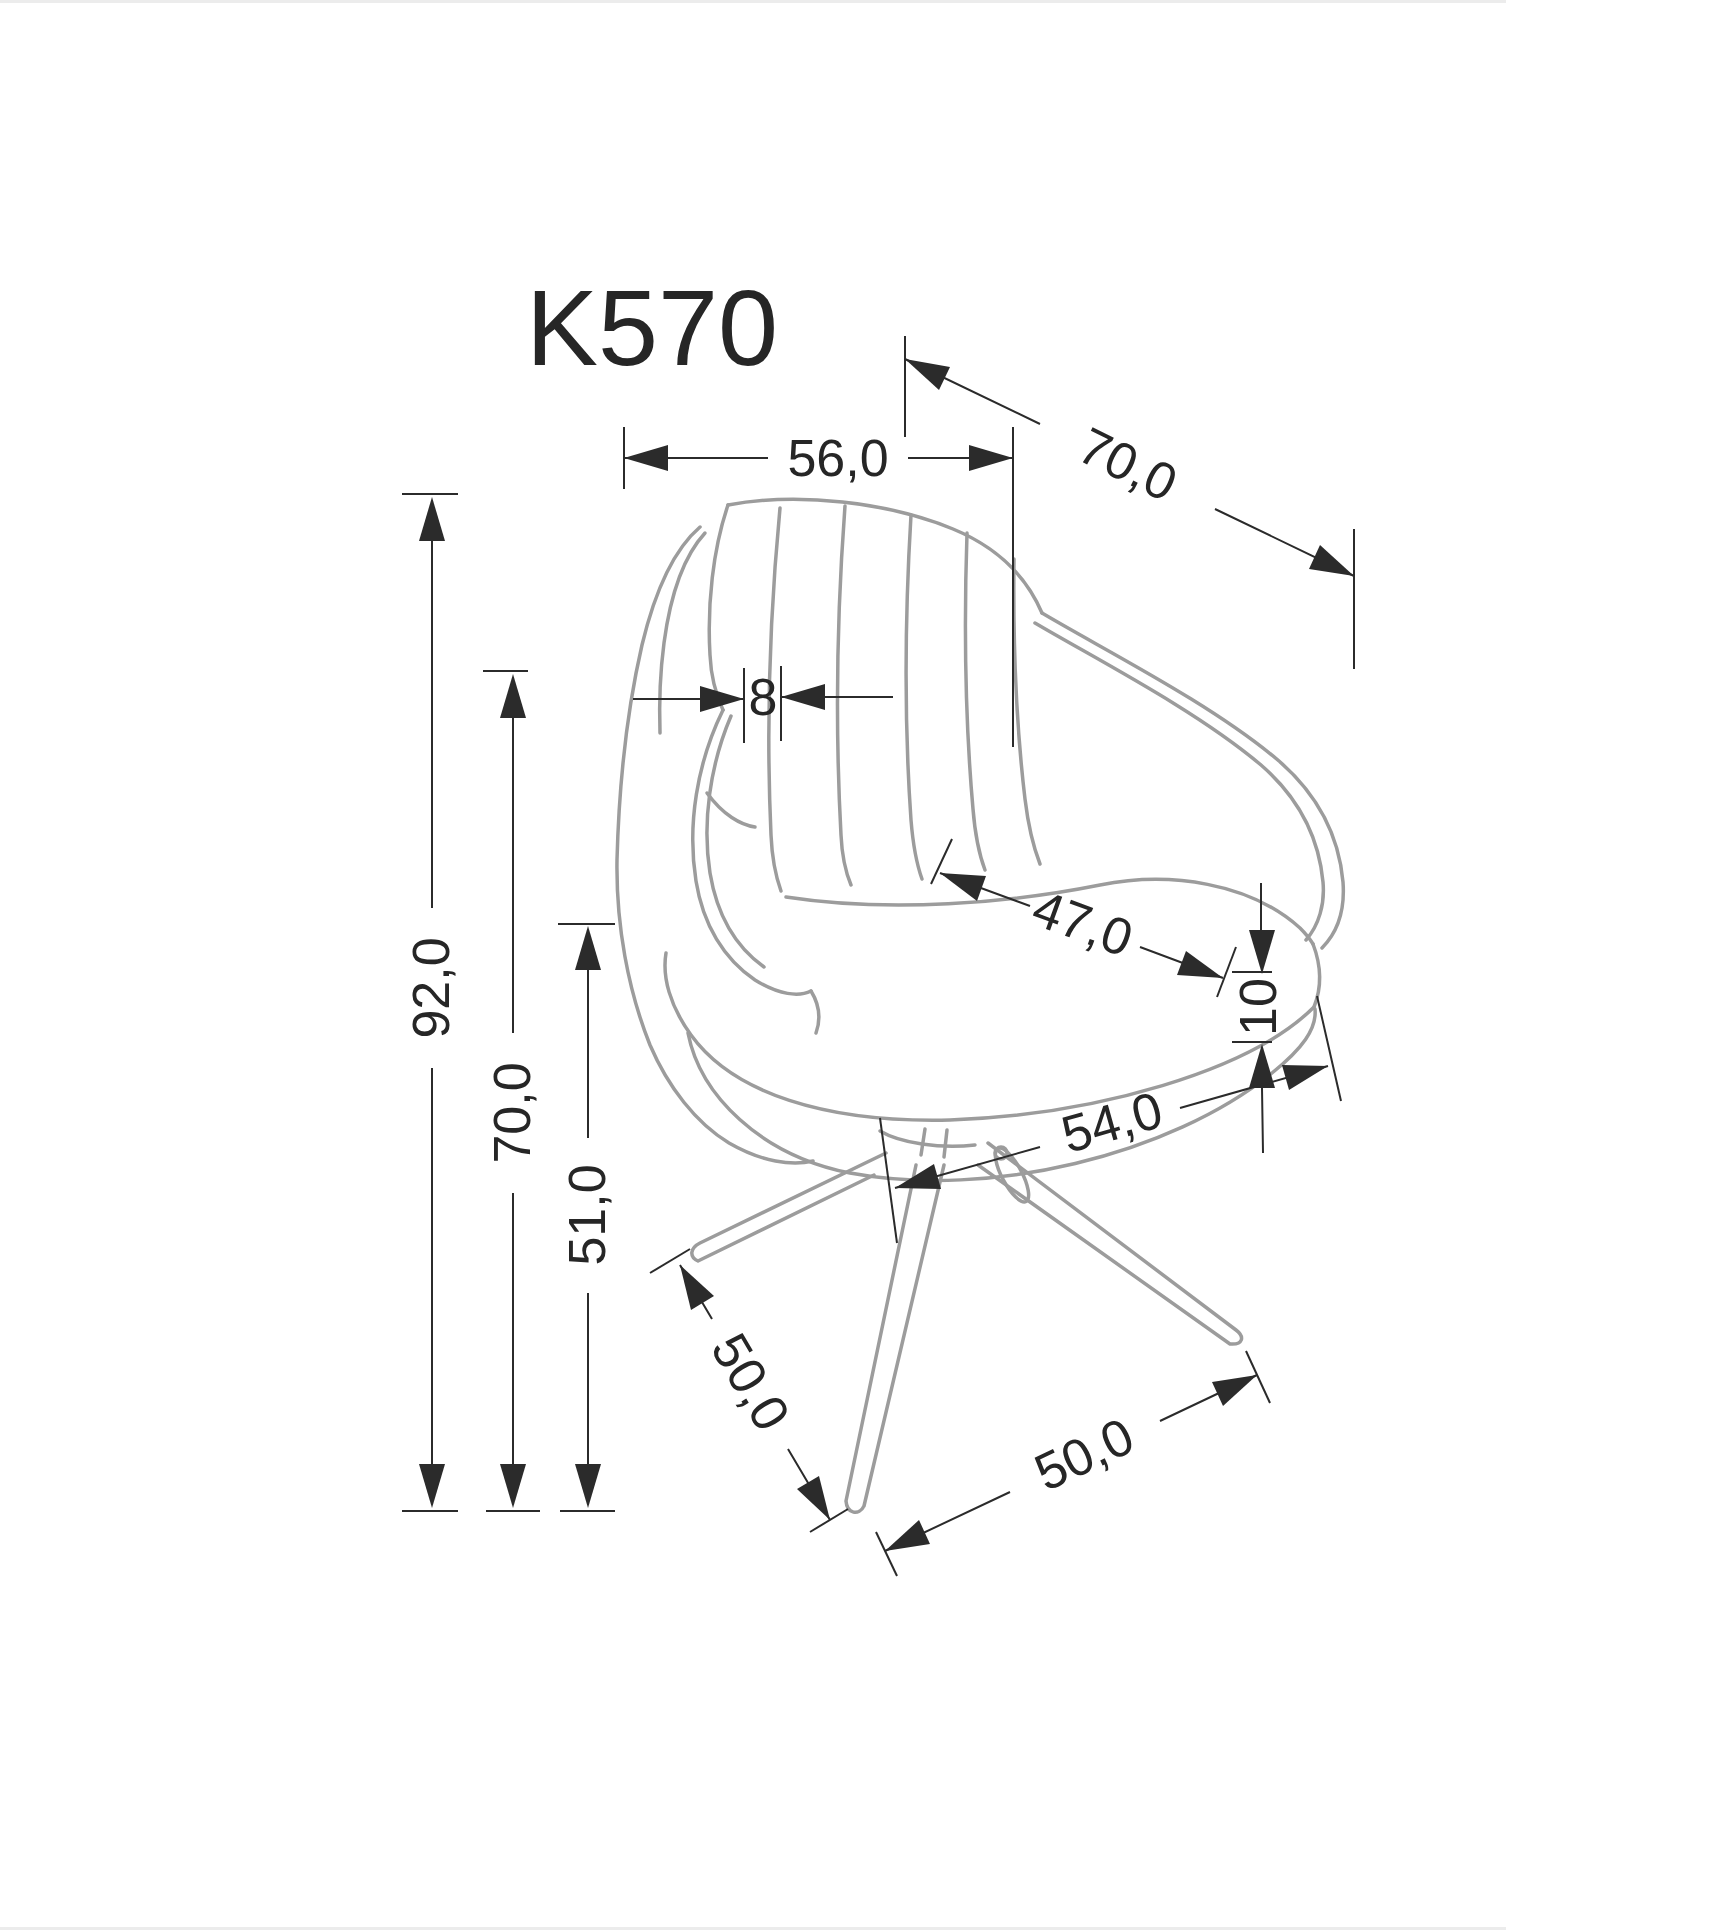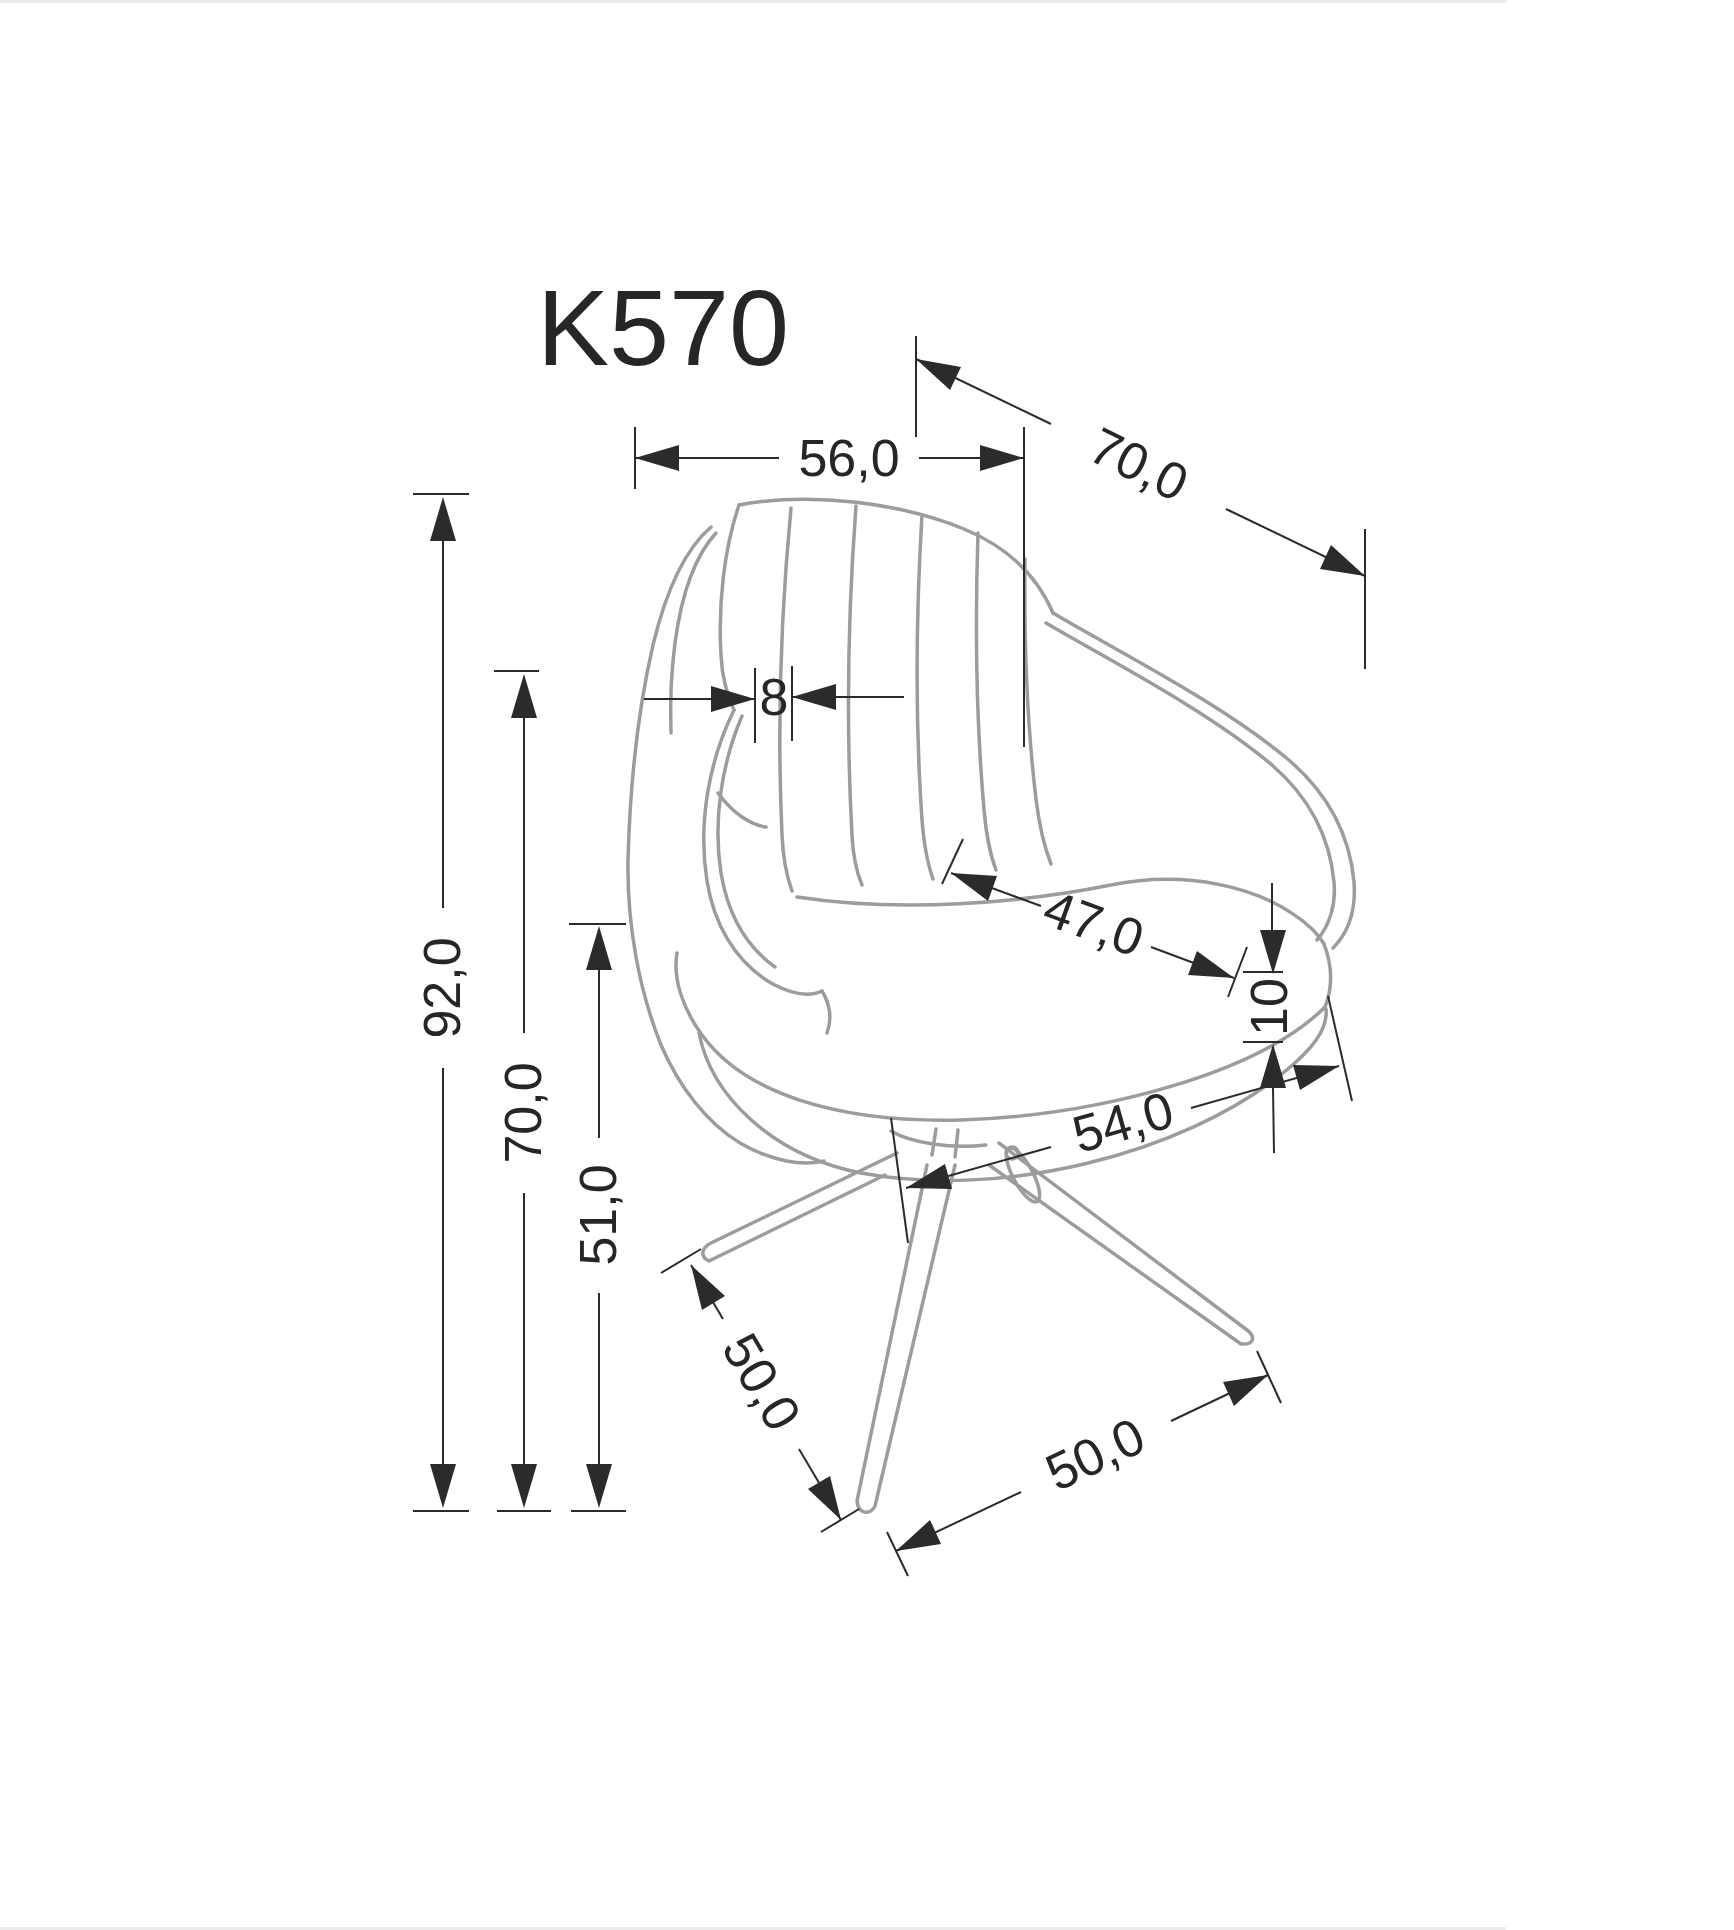--- a/index.html
+++ b/index.html
@@ -5,21 +5,20 @@
   html,body{margin:0;padding:0;background:#ffffff;}
   .page{
     position:relative;
     width:1506px;height:1930px;
     background:#ffffff;
     border-top:3px solid #ececec;
     border-bottom:3px solid #ececec;
     box-sizing:border-box;
     font-family:"Liberation Sans", sans-serif;
     overflow:hidden;
-    padding-left:11px;
   }
   svg{display:block;}
   text{fill:#262626;}
   .dim-line{stroke:#2b2b2b;stroke-width:2;fill:none;}
   .dim-tick{stroke:#2b2b2b;stroke-width:2;fill:none;}
   .dim-arrow{fill:#2b2b2b;stroke:none;}
   .dim-label{font-size:52px;fill:#262626;}
   .title-label{font-size:108px;fill:#262626;}
   .chair{stroke:#9c9c9c;stroke-width:3.5;fill:none;stroke-linecap:round;stroke-linejoin:round;}
 </style>

